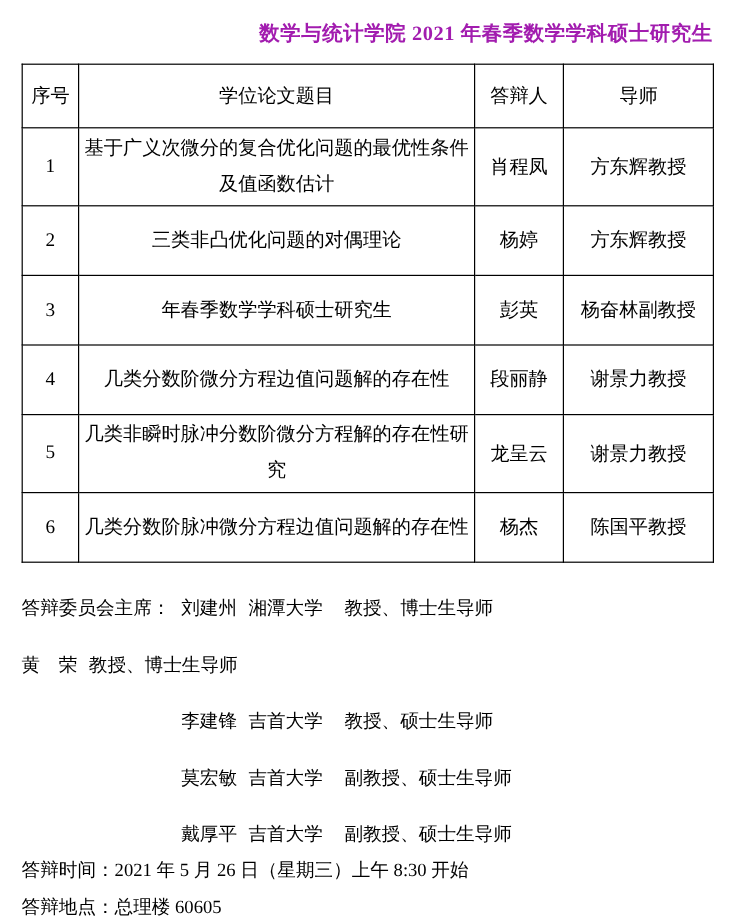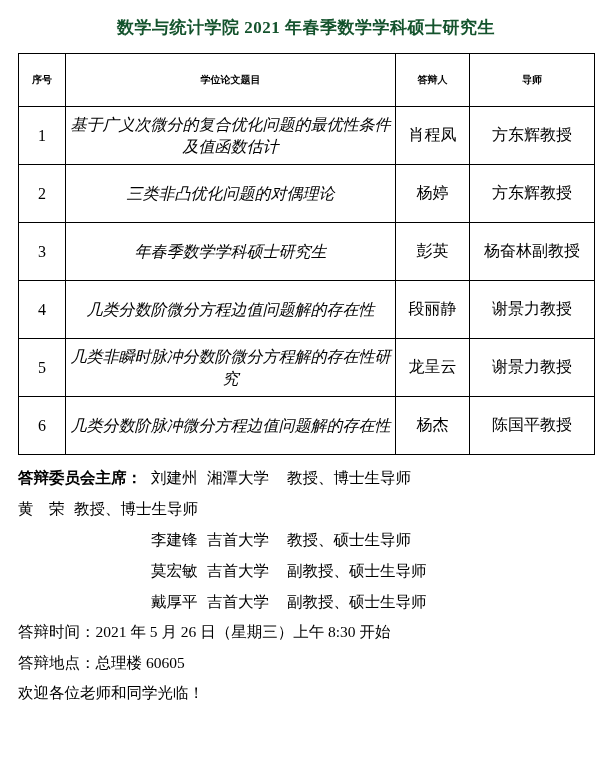--- a/index.html
+++ b/index.html
@@ -16,22 +16,22 @@
     box-sizing: border-box;
     width: 612px;
     height: 768px;
     padding: 6px 18px 0 18px;
   }
   
   .title-block {
     margin-top: 2px;
   }
   .title-line {
-    text-align: center;
-    color: #14532d;
+    text-align: right;
+    color: #a21caf;
     font-weight: bold;
     font-size: 17px;
     line-height: 40px;
     letter-spacing: 0.5px;
     white-space: nowrap;
   }
   
   table.notice-table {
     border-collapse: collapse;
     table-layout: fixed;
@@ -40,58 +40,58 @@
   }
   table.notice-table th,
   table.notice-table td {
     border: 1px solid #000000;
     text-align: center;
     vertical-align: middle;
     padding: 2px 2px;
     overflow: hidden;
   }
   table.notice-table th {
-    font-size: 10px;
-    font-weight: bold;
+    font-size: 16px;
+    font-weight: normal;
     height: 48px;
   }
   table.notice-table td {
     font-size: 16px;
     font-weight: normal;
     height: 53px;
   }
   td.col-no {
     font-size: 15px;
   }
   col.c-no     { width: 47px; }
   col.c-title  { width: 330px; }
   col.c-def    { width: 74px; }
   col.c-adv    { width: 125px; }
-  td.col-title { line-height: 22px; font-style: italic; }
+  td.col-title { line-height: 30px; }
   
   .footer {
     margin-top: 7px;
     font-size: 15.5px;
   }
   .f-line {
     line-height: 31px;
     white-space: nowrap;
     display: flex;
     align-items: baseline;
   }
   .c-label {
     display: inline-block;
     width: 133px;
     flex: 0 0 133px;
-    font-weight: bold;
   }
   .c-name {
     display: inline-block;
     width: 56px;
     flex: 0 0 56px;
+    margin-top: 16px;
   }
   .c-univ {
     display: inline-block;
     margin-right: 18px;
     text-align: center;
   }
   .info-line {
     line-height: 30.5px;
     white-space: nowrap;
   }

